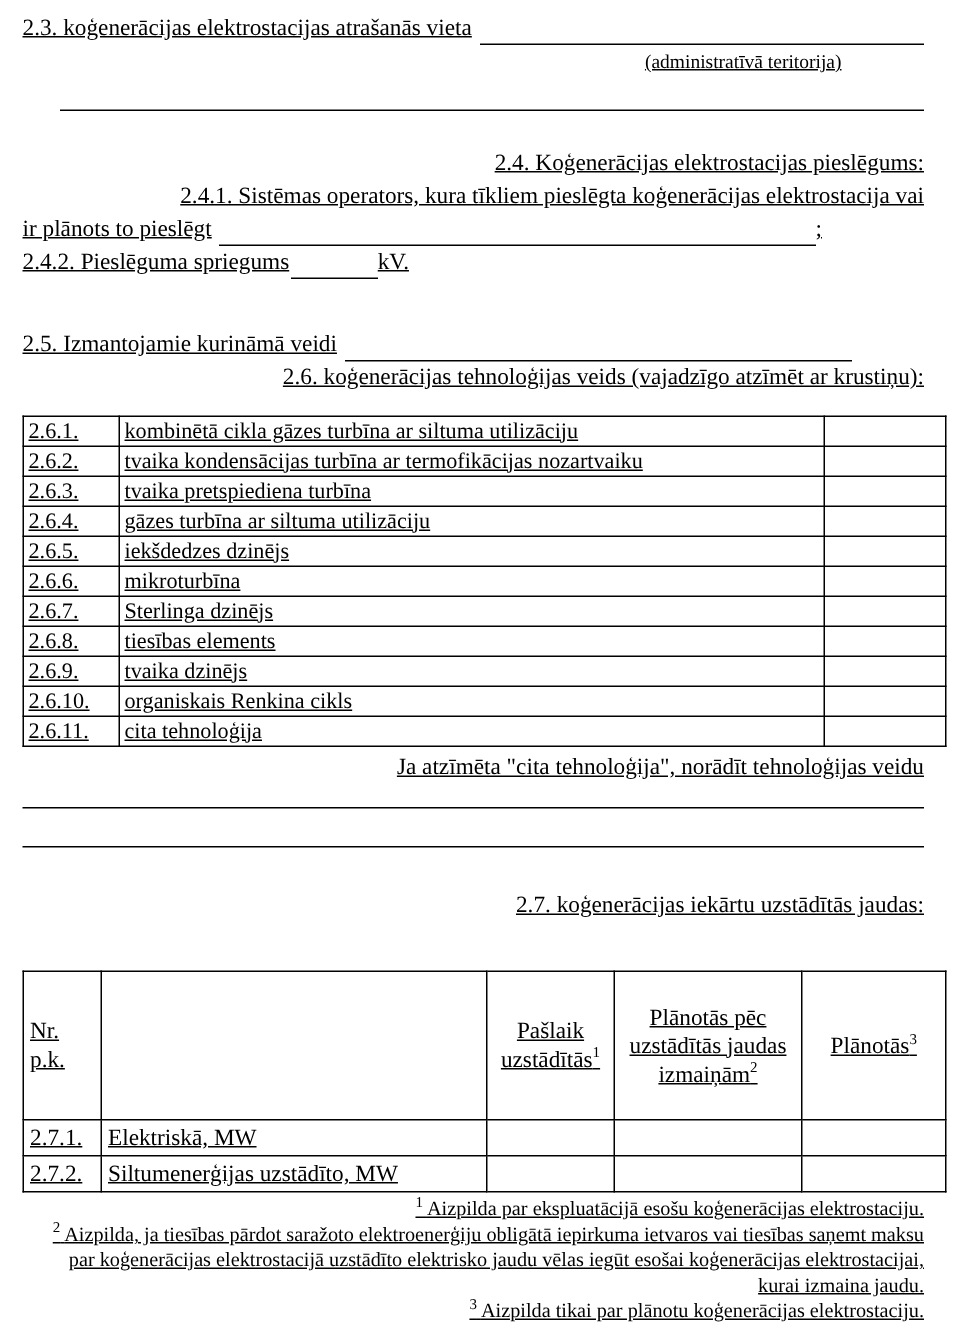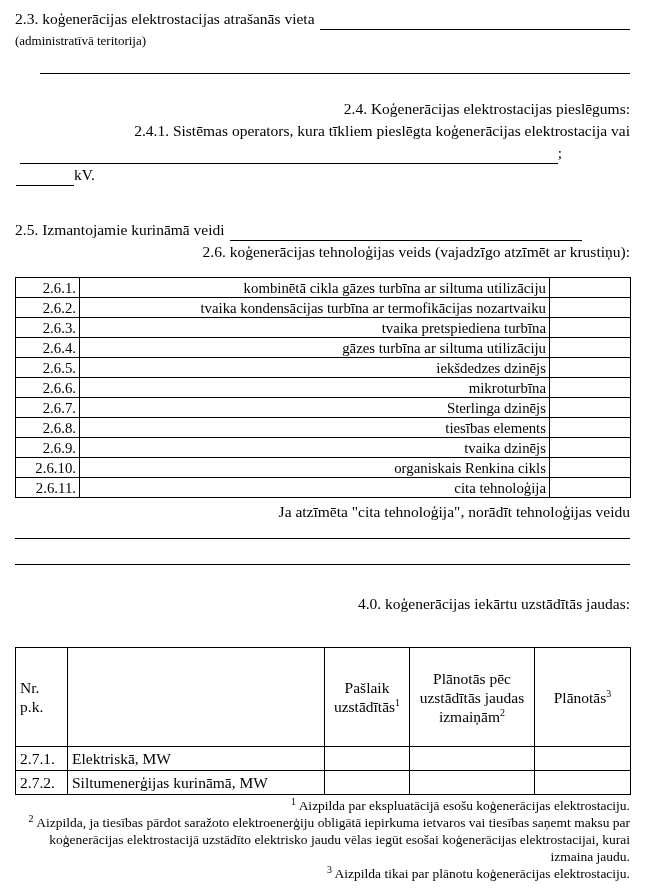--- a/index.html
+++ b/index.html
@@ -3,46 +3,46 @@
 <meta charset="utf-8">
 <style>
   html, body { margin: 0; padding: 0; }
   body {
     width: 645px; height: 888px;
     background: #ffffff; color: #000000;
     font-family: "Liberation Serif", "DejaVu Serif", serif;
     font-size: 15.5px; line-height: 22px;
     overflow: hidden;
   }
-  .page { padding: 8px 15px 0 15px; }
+  .page { padding: 8px 29px 0 15px; text-decoration: underline; }
 
   .flexline { display: flex; align-items: flex-end; }
   .blank { flex: 1; border-bottom: 1px solid #000; height: 1em; margin-left: 5px; }
   .blank-kv { flex: 0 0 58px; margin-left: 1px; }
   .blank-25 { margin-right: 48px; }
   .l241 { padding-right: 68px; }
 
   .caption { font-size: 13px; line-height: 16px; }
-  .caption.right { text-align: left; padding-right: 55px; margin-top: 3px; }
+  .caption.right { text-align: right; padding-right: 55px; margin-top: 3px; }
   .caption.center { text-align: center; margin-top: 3px; }
 
   .blankline { border-bottom: 1px solid #000; height: 20px; }
   .addr-line { margin-left: 25px; margin-top: 4px; }
 
   p { margin: 0; text-align: right; }
   .t24 { margin-top: 24px; }
   .l25 { margin-top: 33px; }
 
   table { border-collapse: collapse; table-layout: fixed; }
   td { border: 1px solid #000; }
 
   .tech { width: 615px; margin-top: 14px; }
   .tech td {
     font-size: 14.8px; line-height: 18px; height: 19px;
-    padding: 0 3px; white-space: nowrap; overflow: hidden; text-align: right;
+    padding: 0 3px; white-space: nowrap; overflow: hidden;
   }
 
   .othernote { margin-top: 3px; }
   .bl1 { height: 15px; }
   .bl2 { height: 25px; }
 
   .t27 { margin-top: 28px; }
 
   .cap { width: 615px; margin-top: 32px; }
   .cap td { font-size: 15.5px; line-height: 19px; padding: 1px 4px; }
@@ -62,24 +62,26 @@
   <div class="flexline">
     <span>2.3. koģenerācijas elektrostacijas atrašanās vieta</span>
     <span class="blank"></span>
   </div>
   <div class="caption right">(administratīvā teritorija)</div>
   <div class="blankline addr-line"></div>
 
   <p class="t24">2.4. Koģenerācijas elektrostacijas pieslēgums:</p>
   <p>2.4.1. Sistēmas operators, kura tīkliem pieslēgta koģenerācijas elektrostacija vai</p>
   <div class="flexline l241">
+    <span>ir plānots to pieslēgt</span>
     <span class="blank"></span>
     <span>;</span>
   </div>
   <div class="flexline">
+    <span>2.4.2.  Pieslēguma spriegums</span>
     <span class="blank blank-kv"></span>
     <span>kV.</span>
   </div>
 
   <div class="flexline l25">
     <span>2.5. Izmantojamie kurināmā veidi</span>
     <span class="blank blank-25"></span>
   </div>
   <p>2.6. koģenerācijas tehnoloģijas veids (vajadzīgo atzīmēt ar krustiņu):</p>
 
@@ -145,21 +147,21 @@
         <td>cita tehnoloģija</td>
         <td></td>
       </tr>
     </tbody>
   </table>
 
   <p class="othernote">Ja atzīmēta "cita tehnoloģija", norādīt tehnoloģijas veidu</p>
   <div class="blankline bl1"></div>
   <div class="blankline bl2"></div>
 
-  <p class="t27">4.0. koģenerācijas iekārtu uzstādītās jaudas:</p>
+  <p class="t27">2.7. koģenerācijas iekārtu uzstādītās jaudas:</p>
 
   <table class="cap">
     <colgroup>
       <col style="width:52px">
         <col style="width:257px">
         <col style="width:85px">
         <col style="width:125px">
         <col style="width:96px">
     </colgroup>
     <tbody>
@@ -172,21 +174,21 @@
       </tr>
       <tr class="body">
         <td>2.7.1.</td>
         <td>Elektriskā, MW</td>
         <td></td>
         <td></td>
         <td></td>
       </tr>
       <tr class="body">
         <td>2.7.2.</td>
-        <td>Siltumenerģijas kurināmā, MW</td>
+        <td>Siltumenerģijas uzstādīto, MW</td>
         <td></td>
         <td></td>
         <td></td>
       </tr>
     </tbody>
   </table>
 
   <div class="notes">
     <p><sup>1</sup> <span>Aizpilda par ekspluatācijā esošu koģenerācijas elektrostaciju.</span></p>
     <p><sup>2</sup> <span>Aizpilda, ja tiesības pārdot saražoto elektroenerģiju obligātā iepirkuma ietvaros vai tiesības saņemt maksu par koģenerācijas elektrostacijā uzstādīto elektrisko jaudu vēlas iegūt esošai koģenerācijas elektrostacijai, kurai izmaina jaudu.</span></p>

